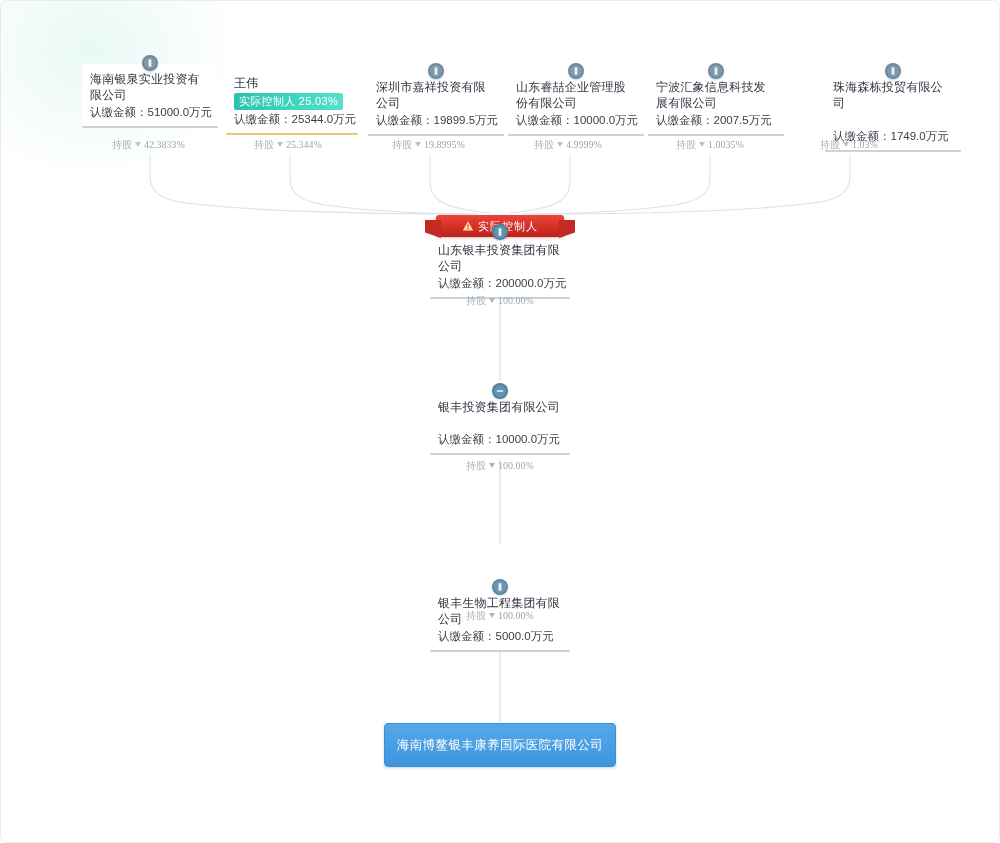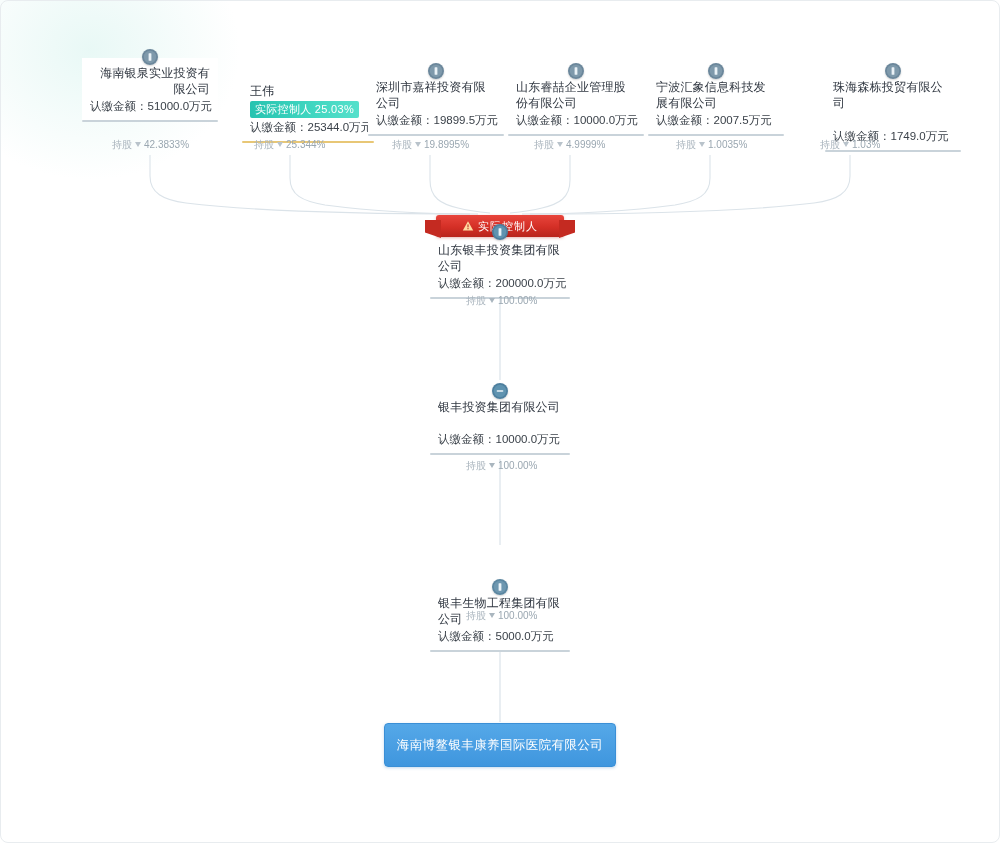--- a/index.html
+++ b/index.html
@@ -152,20 +152,21 @@
   
   .edge-label {
     position: absolute;
     font-size: 10px;
     line-height: 13px;
     color: #9aa7b1;
     white-space: nowrap;
     display: flex;
     align-items: center;
     gap: 3px;
+    font-family: Liberation Serif, serif;
   }
   .edge-label .lab-key { color: #a9b4bd; }
   .edge-label .lab-val { color: #9aa7b1; }
   .arrow-down {
     width: 0; height: 0;
     border-left: 3.5px solid transparent;
     border-right: 3.5px solid transparent;
     border-top: 5px solid #b9c3cb;
   }
   .arrow-down.tall {
@@ -215,41 +216,41 @@
       <path d="M850 155 L850 176 C850 193 837 200 814 203 C740 212 610 214 530 214"></path>
     </g>
 
     <g fill="none" stroke="#dbe3e9" stroke-width="1.2">
       <path d="M500 292 L500 380"></path>
       <path d="M500 459 L500 545"></path>
       <path d="M500 607 L500 722"></path>
     </g>
   </svg>
 
-  <div class="node" style="left:82px; top:58px; width:136px;text-align:right;">
+  <div class="node" style="left:82px; top:64px; width:136px;">
     <div class="node-badge">
       <svg viewBox="0 0 16 16" width="16" height="16" aria-hidden="true">
         <circle cx="8" cy="8" r="8" fill="#6b879b"></circle>
         <circle cx="8" cy="8" r="6.2" fill="#7e99ab"></circle>
         <rect x="6.6" y="4.2" width="2.8" height="7.6" rx="0.6" fill="#e9f1f6"></rect>
       </svg>
     </div>
     <div class="node-body">
       <div class="node-title">海南银泉实业投资有限公司</div>
       <div class="node-amount">认缴金额：51000.0万元</div>
     </div>
     <div class="node-rule accent-grey"></div>
   </div>
   <div class="edge-label" style="left:112px; top:138px;">
     <span class="lab-key">持股</span>
     <span class="arrow-down"></span>
     <span class="lab-val">42.3833%</span>
   </div>
 
-  <div class="node" style="left:226px; top:76px; width:132px;margin-left:16px;">
+  <div class="node" style="left:226px; top:68px; width:132px;">
 
     <div class="node-body">
       <div class="node-title">王伟</div>
       <div class="ctrl-chip">实际控制人 25.03%</div>
       <div class="node-amount">认缴金额：25344.0万元</div>
     </div>
     <div class="node-rule accent-gold"></div>
   </div>
   <div class="edge-label" style="left:254px; top:138px;">
     <span class="lab-key">持股</span>

